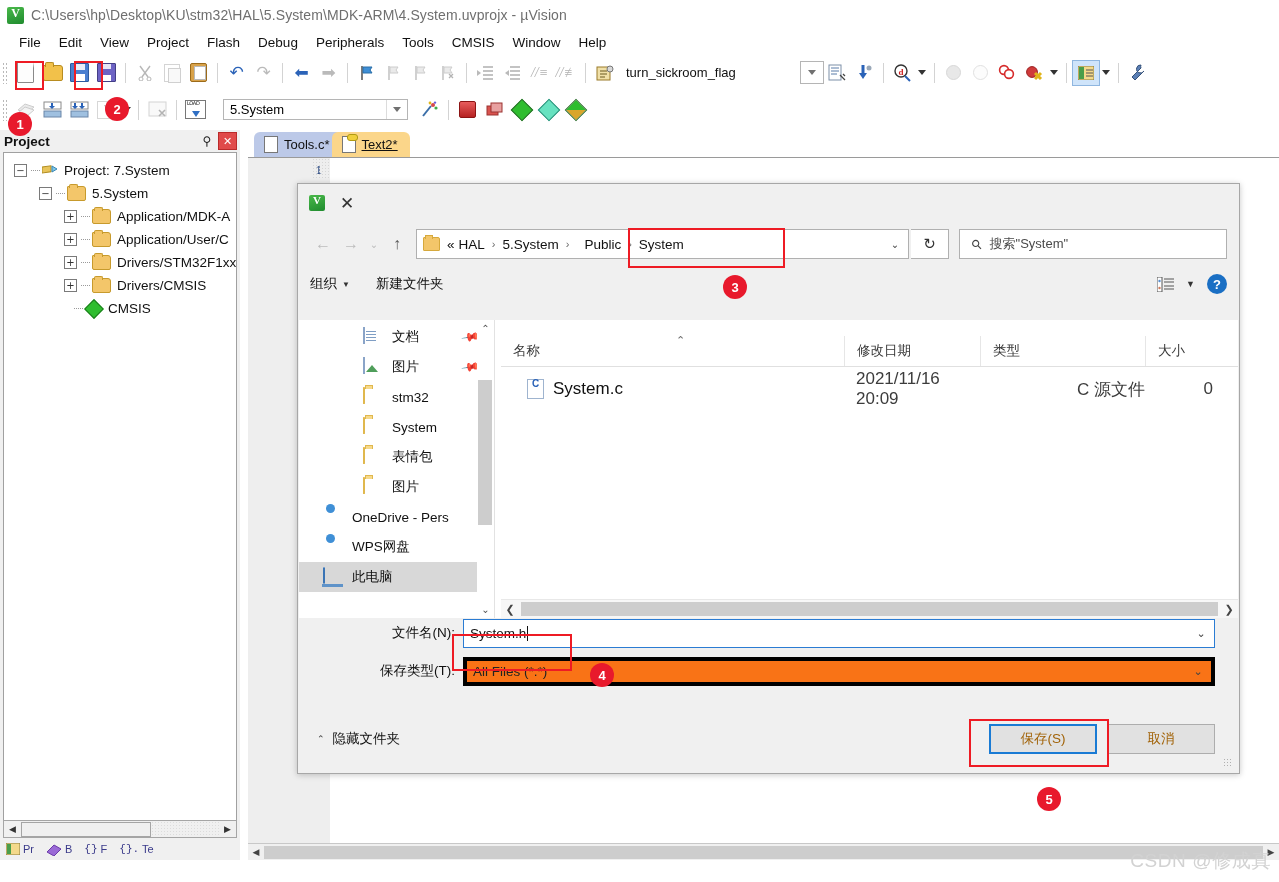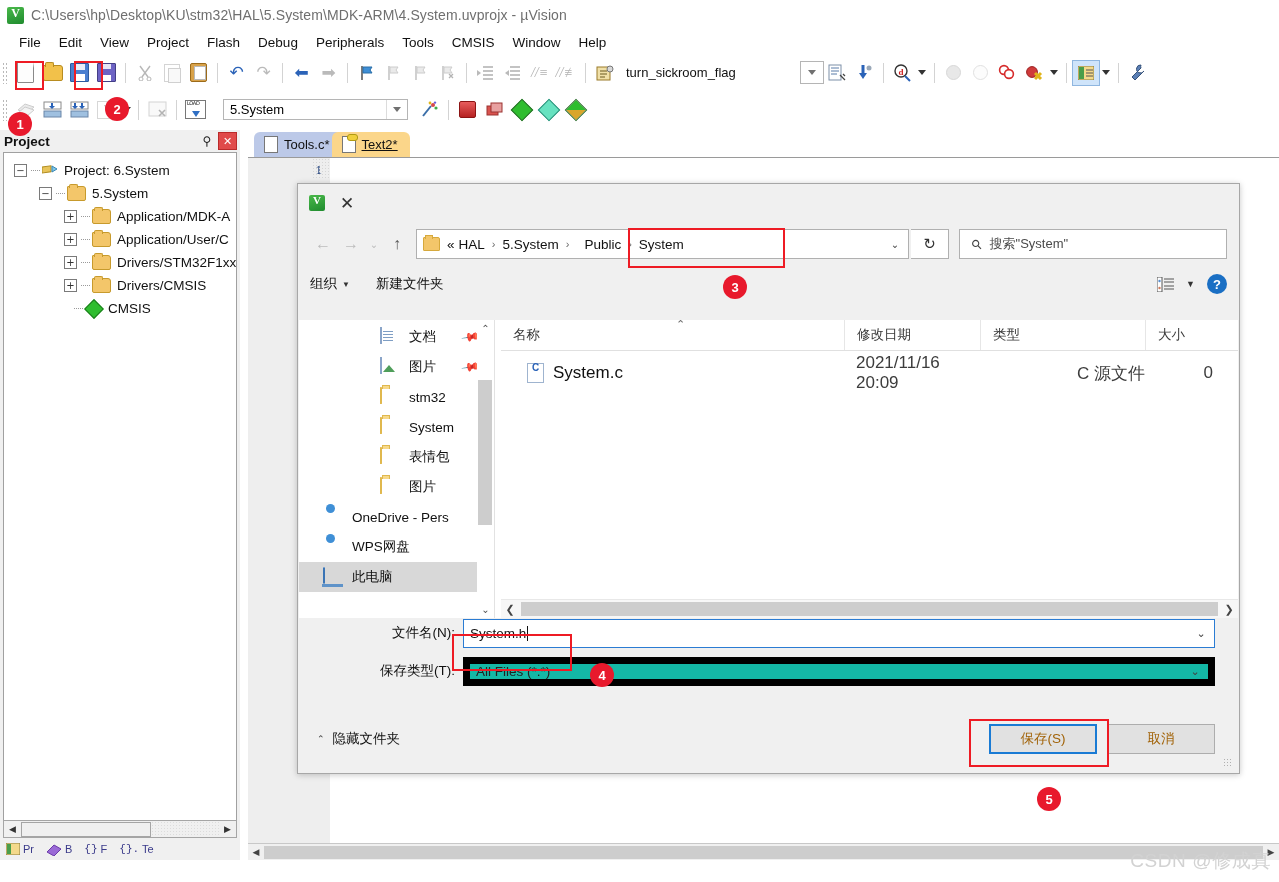--- a/index.html
+++ b/index.html
@@ -219,21 +219,21 @@
   .cmd{font-size:13.5px;color:#111;display:flex;align-items:center;gap:5px;margin-right:26px;}
   .cmd .car{font-size:8px;color:#333;}
   .cmd-right{margin-left:auto;display:flex;align-items:center;gap:12px;}
   .viewic{width:17px;height:15px;position:relative;}
   .helpic{width:20px;height:20px;border-radius:50%;background:#1a6fc4;color:#fff;display:flex;align-items:center;justify-content:center;font-size:13px;font-weight:bold;}
 
   .body-split{position:absolute;left:1px;top:136px;right:1px;height:298px;display:flex;background:#fff;}
   .navpane{width:195px;background:#fff;border-right:0;position:relative;overflow:hidden;}
   .navlist{padding-top:2px;}
   .navitem{height:30px;display:flex;align-items:center;font-size:13.5px;color:#111;padding-left:38px;position:relative;white-space:nowrap;}
-  .navitem.indent{padding-left:64px;margin-left:17px;}
+  .navitem.indent{padding-left:64px;}
   .navitem.sel{background:#d8d8d8;}
   .navitem .ni{width:20px;height:18px;margin-right:9px;flex:0 0 auto;position:relative;}
   .pin{position:absolute;right:16px;font-size:12px;color:#8a8a8a;transform:rotate(35deg);}
   .nf{width:17px;height:13px;background:#f7d98a;border:1px solid #e0b84e;border-radius:1px 2px 1px 1px;position:relative;}
   .nf:before{content:"";position:absolute;left:1px;top:-3px;width:6px;height:3px;background:#f7d98a;border:1px solid #e0b84e;border-bottom:0;}
   .ndoc{width:15px;height:18px;background:#fff;border:1px solid #8aa4c8;position:relative;}
   .ndoc:after{content:"";position:absolute;left:2px;top:3px;width:10px;height:1px;box-shadow:0 3px 0 #7f9ec4,0 6px 0 #7f9ec4,0 9px 0 #7f9ec4;background:#7f9ec4;}
   .npic{width:17px;height:14px;background:#dfeaf6;border:1px solid #8aa4c8;position:relative;overflow:hidden;}
   .npic:after{content:"";position:absolute;left:2px;bottom:1px;border-left:6px solid transparent;border-right:6px solid transparent;border-bottom:7px solid #4f9e5a;}
   .ncloud{width:19px;height:12px;background:#3f8fd6;border-radius:7px 7px 5px 5px;position:relative;}
@@ -241,21 +241,21 @@
   .ncloud.wps{background:#5aa8e8;}
   .npc{width:19px;height:14px;background:#cfe2f5;border:1.5px solid #3a74b5;border-radius:1px;position:relative;}
   .npc:after{content:"";position:absolute;left:-2px;bottom:-4px;width:21px;height:3px;background:#5f93c9;}
 
   .nav-vscroll{position:absolute;right:0;top:0;width:17px;bottom:0;background:#fff;}
   .nv-arrow{height:17px;display:flex;align-items:center;justify-content:center;font-size:10px;color:#555;}
   .nv-thumb{position:absolute;left:1px;width:14px;background:#cdcdcd;}
 
   .vsep{width:6px;background:#fff;border-left:1px solid #e2e2e2;}
 
-  .filepane{flex:1;background:#fff;position:relative;overflow:hidden;}
+  .filepane{flex:1;background:#fff;position:relative;overflow:hidden;margin-top:16px;}
   .colhdr{height:30px;display:flex;align-items:center;border-bottom:1px solid #e0e0e0;position:relative;}
   .col{font-size:13.5px;color:#3a3a3a;padding-left:12px;box-sizing:border-box;position:relative;height:30px;display:flex;align-items:center;}
   .col + .col{border-left:1px solid #e6e6e6;}
   .sortcaret{position:absolute;left:175px;top:-2px;font-size:11px;color:#6a6a6a;}
   .frow{height:34px;display:flex;align-items:center;font-size:17px;color:#111;}
   .fname{display:flex;align-items:center;gap:9px;padding-left:26px;box-sizing:border-box;}
   .cfile{width:15px;height:18px;background:#fff;border:1px solid #9fb4cf;position:relative;flex:0 0 auto;}
   .cfile:after{content:"C";position:absolute;left:0;top:-2px;width:15px;text-align:center;font-size:10px;color:#2b63b8;font-weight:bold;}
   .fcell{padding-left:12px;box-sizing:border-box;color:#3c3c3c;}
   .fcell.right{text-align:right;padding-right:12px;}
@@ -270,21 +270,21 @@
   .dlg-form{position:absolute;left:1px;top:434px;right:1px;height:90px;}
   .form-row{display:flex;align-items:center;height:30px;margin-bottom:8px;}
   .form-lbl{width:164px;text-align:right;padding-right:8px;font-size:13.5px;color:#111;box-sizing:border-box;}
   .form-inp{
     flex:1;margin-right:23px;height:29px;border:1px solid #2b7cd3;background:#fff;
     display:flex;align-items:center;box-sizing:border-box;padding-left:6px;font-size:13.5px;color:#111;
   }
   .form-inp .val{position:relative;}
   .caret{display:inline-block;width:1px;height:15px;background:#111;margin-left:1px;vertical-align:-3px;}
   .form-inp .dd{margin-left:auto;width:26px;height:27px;display:flex;align-items:center;justify-content:center;font-size:11px;color:#444;}
-  .form-inp.gray{background:#14b8a6;border:7px solid #000000;color:#222;text-align:right;}
+  .form-inp.gray{background:#f97316;border:4px solid #000000;color:#222;text-align:right;}
 
   .dlg-foot{position:absolute;left:1px;right:1px;bottom:1px;height:66px;display:flex;align-items:center;padding:0 23px 0 18px;box-sizing:border-box;}
   .hidefolders{display:flex;align-items:center;gap:8px;font-size:13.5px;color:#111;}
   .hidefolders .car{font-size:9px;color:#333;}
   .foot-btns{margin-left:auto;display:flex;align-items:center;gap:10px;}
   .dbtn{
     width:108px;height:30px;background:#e1e1e1;border:1px solid #adadad;
     display:flex;align-items:center;justify-content:center;font-size:13.5px;color:#a16207;box-sizing:border-box;
   }
   .dbtn.primary{border:2px solid #1a7bd4;background:#e1e1e1;}
@@ -562,21 +562,21 @@
     <div class="proj-tree">
       <div class="tnode" style="padding-left:10px;">
         <span class="tbox">−</span>
         <span class="tdash"></span>
         <span class="tproj">
           <svg width="16" height="14" viewBox="0 0 16 14">
               <rect x="0" y="3" width="9" height="6" fill="#e8c45a" stroke="#b08c20" transform="skewY(-8)"></rect>
               <path d="M10 2 l5 3 -5 3z" fill="#7fc7e8" stroke="#3a87b5"></path>
             </svg>
         </span>
-        <span>Project: 6.System</span>
+        <span>Project: 7.System</span>
       </div>
 
       <div class="tnode" style="padding-left:35px;">
         <span class="tbox">−</span>
         <span class="tdash"></span>
         <span class="tfolder"></span>
         <span>5.System</span>
       </div>
 
       <div class="tnode" style="padding-left:60px;">

